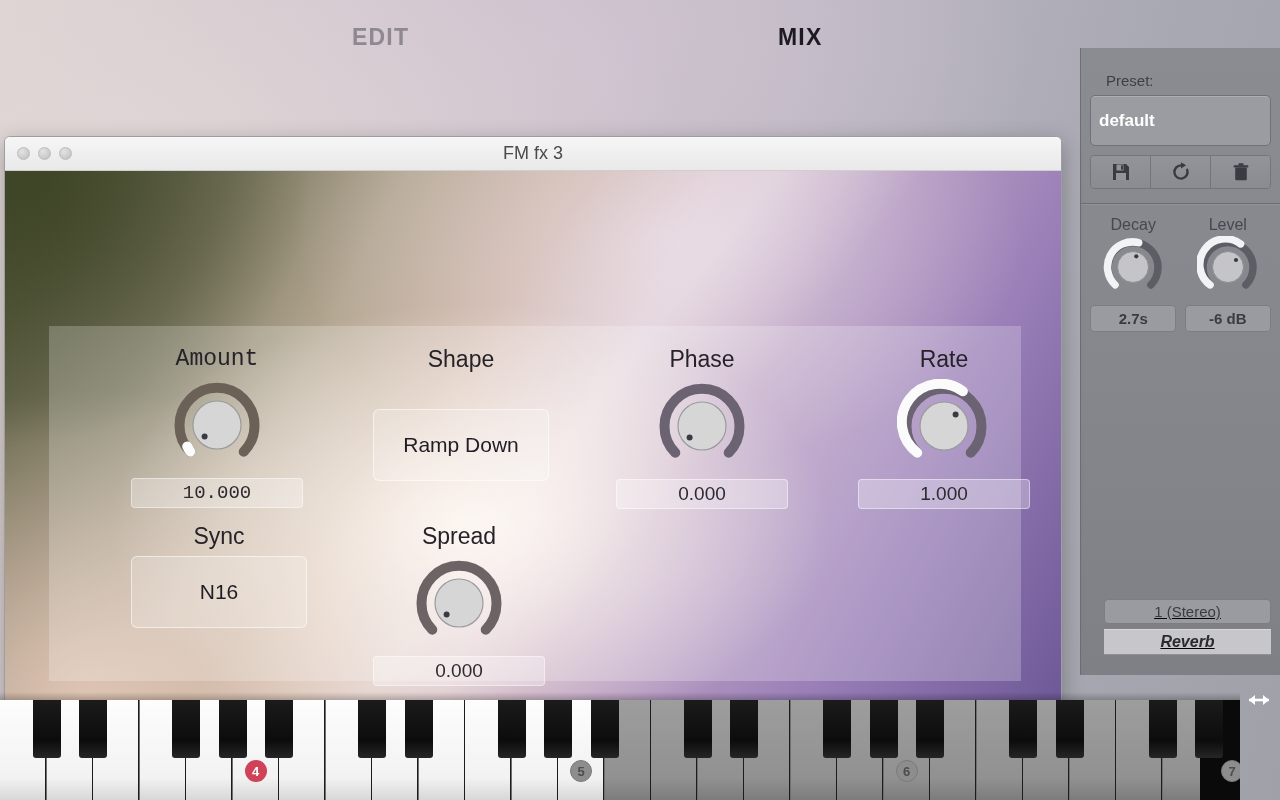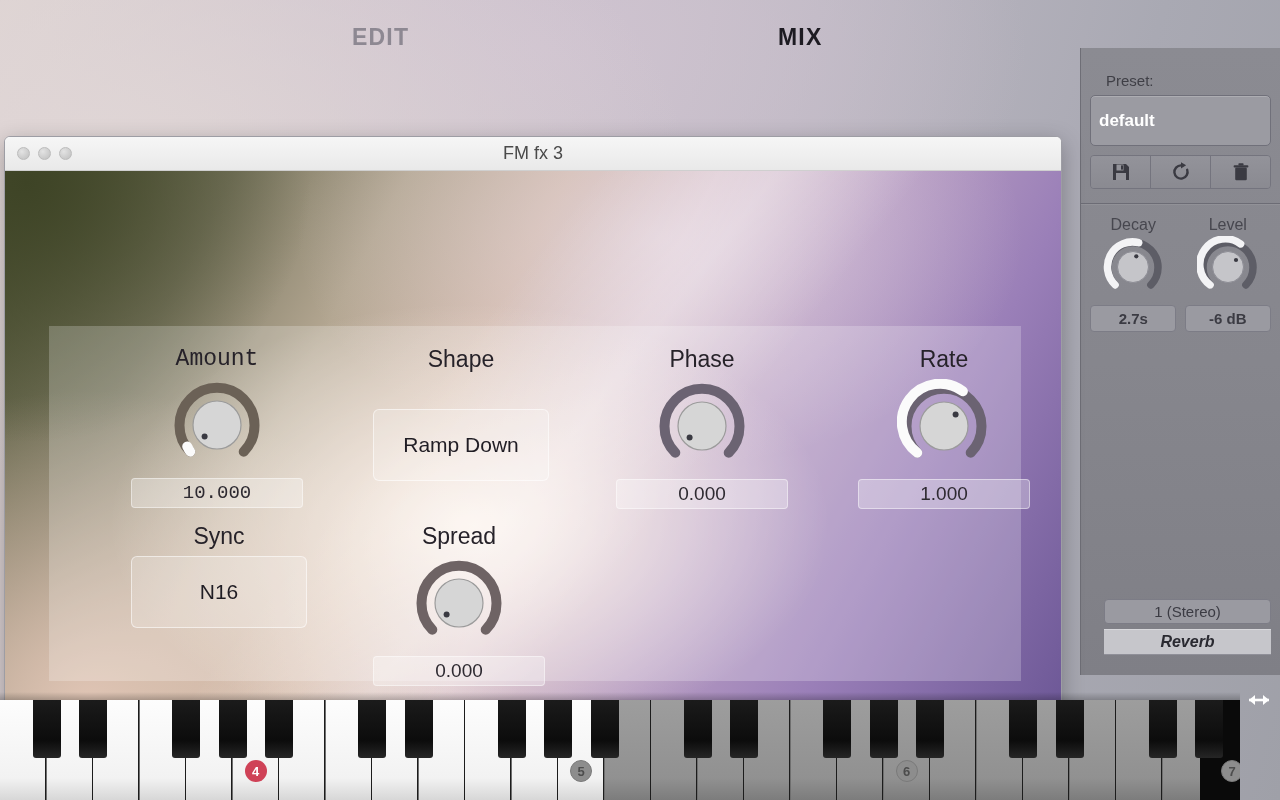--- a/index.html
+++ b/index.html
@@ -72,21 +72,21 @@
   }
   .sb-knob-cell{ display:flex; flex-direction:column; align-items:center; }
   .sb-knob-name{ color:#47474f; font-size:16px; margin-bottom:2px; }
   .sb-knob-val{
     width:86px; height:27px; margin-top:3px; border-radius:4px;
     background:#9a9aa1; border:1px solid #7c7c86;
     display:flex; align-items:center; justify-content:center;
     color:#3b3b43; font-size:15px; font-weight:bold;
   }
 
-  .sb-bottom{ position:absolute; left:23px; right:9px; bottom:20px; }
+  .sb-bottom{ position:absolute; left:23px; right:9px; bottom:20px;text-decoration:underline; }
   .chan-btn{
     height:25px; border-radius:4px; background:#9a9aa1; border:1px solid #7c7c86;
     display:flex; align-items:center; justify-content:center;
     color:#3b3b43; font-size:15px; cursor:pointer;
   }
   .dev-name{
     margin-top:5px; height:26px;
     background:#c6c6cb; border-top:1px solid #d8d8dc; border-bottom:1px solid #8f8f98;
     display:flex; align-items:center; justify-content:center;
     color:#2a2a31; font-size:16px; font-style:italic; font-weight:bold;

